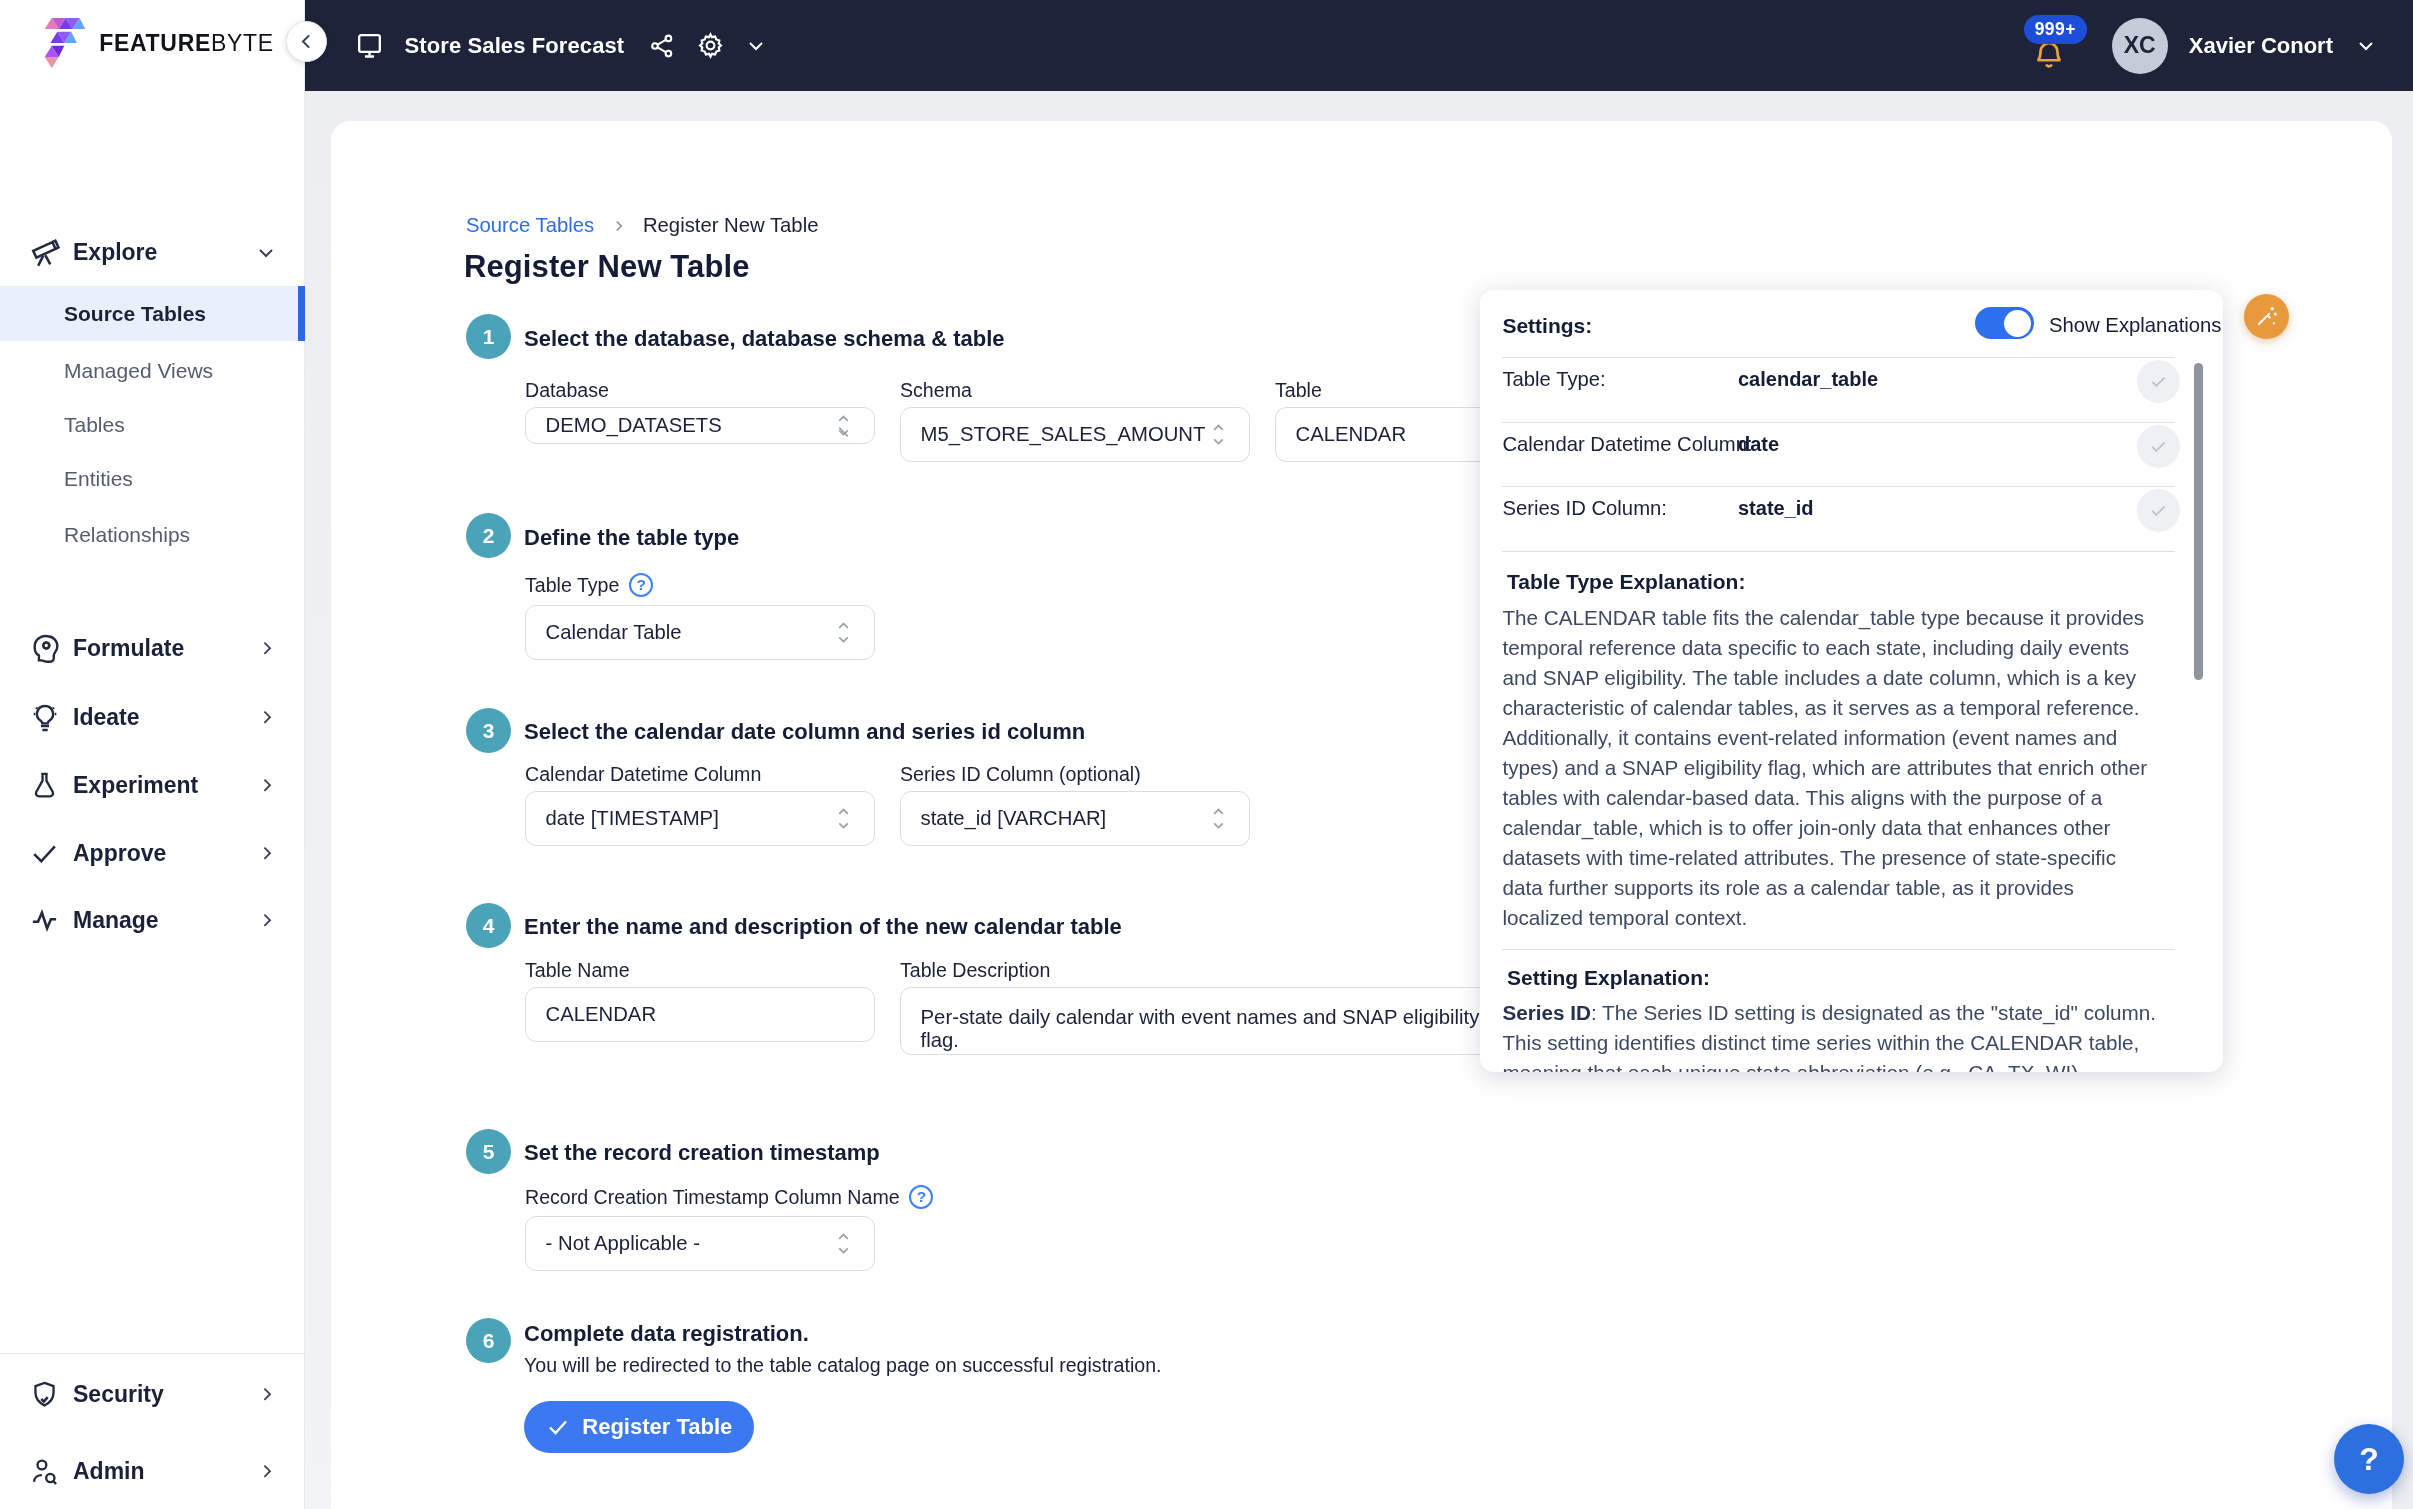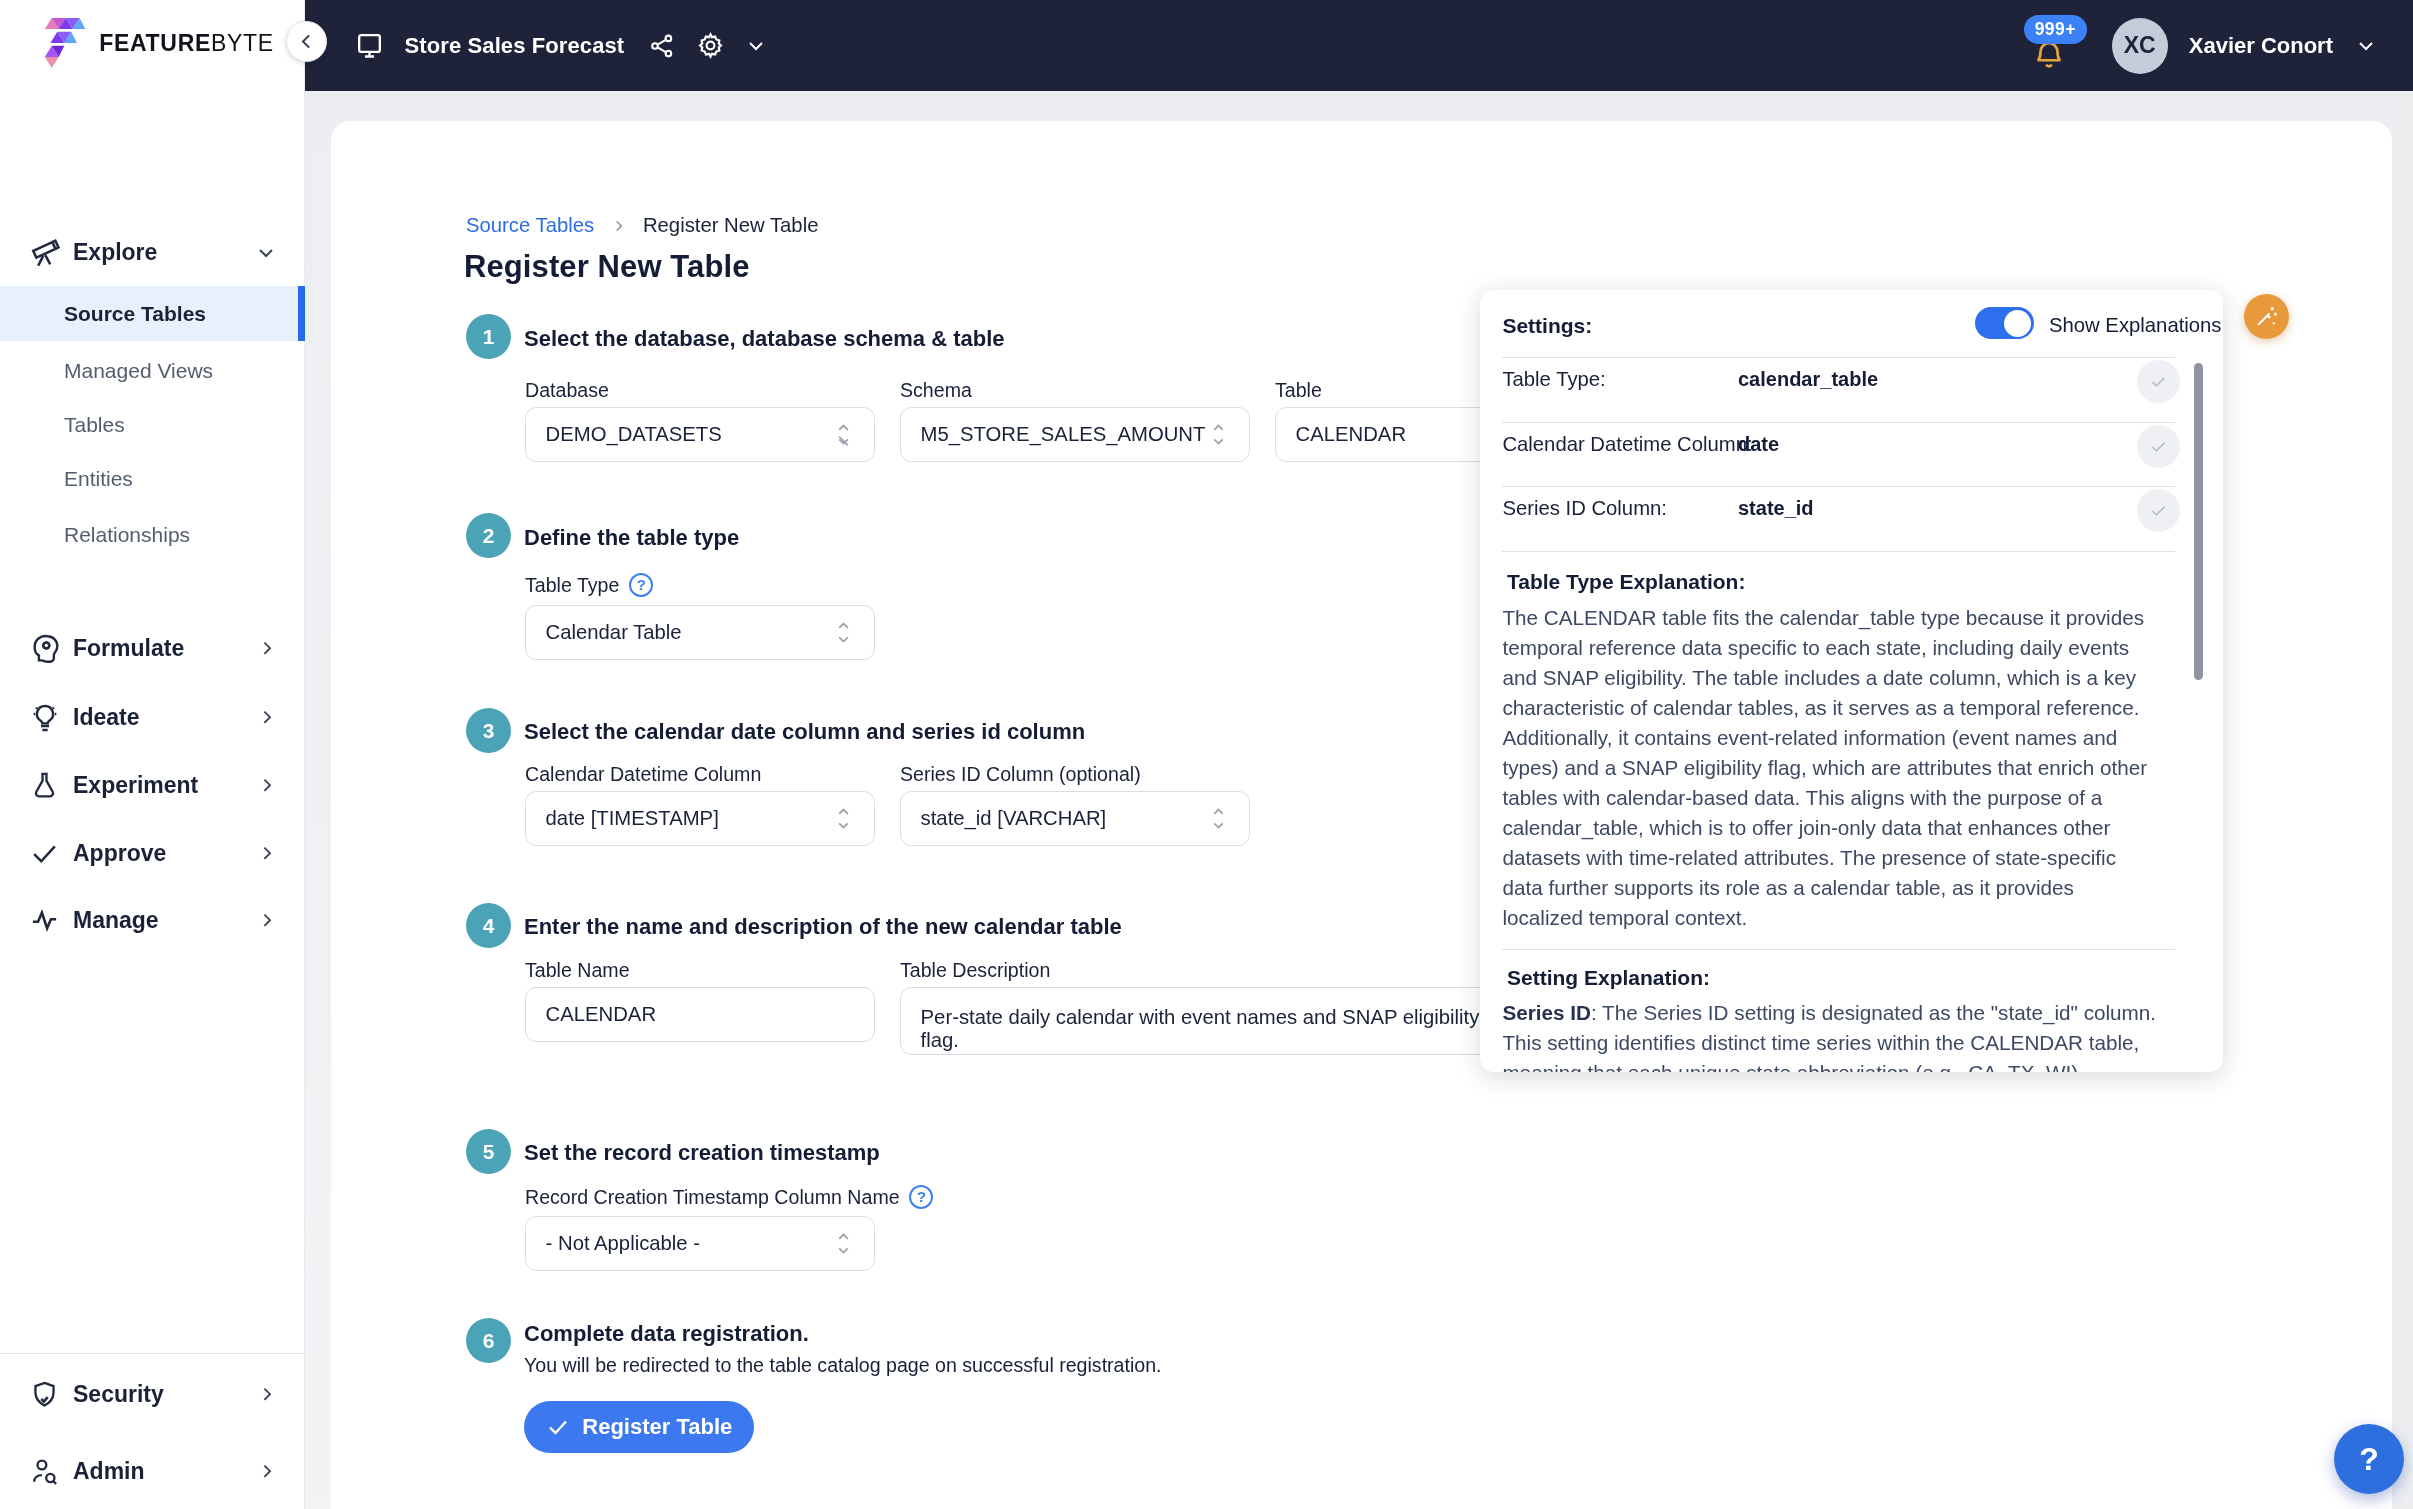--- a/index.html
+++ b/index.html
@@ -9,21 +9,21 @@
     font-family:"Liberation Sans", sans-serif; color:#19213b;
   }
 
   
   .topbar { position:absolute; left:0; top:0; width:2413px; height:91px; background:#1e2339; z-index:1; }
   .topbar-left { position:absolute; left:354px; top:0; height:91px; display:flex; align-items:center; gap:19.6px; color:#fff; }
   .topbar-title { font-size:22px; font-weight:700; letter-spacing:0.1px; }
   .tb-icon { display:flex; align-items:center; justify-content:center; color:#fff; }
   .topbar-right { position:absolute; right:35px; top:0; height:91px; display:flex; align-items:center; gap:21px; color:#fff; }
   .bell-wrap { position:relative; width:63px; height:63px; }
-  .badge { position:absolute; left:-4.2px; top:1.4px; background:#3b82f6; color:#fff; font-size:17.5px; font-weight:700;
+  .badge { position:absolute; left:-4.2px; top:1.4px; background:#1d4ed8; color:#fff; font-size:17.5px; font-weight:700;
            padding:3.5px 11.2px 4.2px; border-radius:17px; letter-spacing:0.4px; z-index:2;text-align:center; }
   .bell { position:absolute; left:4.2px; top:25px; color:#e8a33d; }
   .avatar { width:56px; height:56px; border-radius:50%; background:#c5ccd9; color:#1e2339; display:flex; align-items:center; justify-content:center;
             font-size:23px; font-weight:700; }
   .user-name { font-size:22px; font-weight:600; }
 
   
   .sidebar { position:absolute; left:0; top:0; width:305px; height:1509px; background:#ffffff; z-index:2; border-right:0.7px solid #e8eaee; }
   .logo { position:absolute; left:42px; top:15.4px; display:flex; align-items:center; gap:11.2px; }
   .wordmark { font-size:23px; letter-spacing:0.7px; color:#101319;text-align:right; }
@@ -318,21 +318,21 @@
           <path d="M9 6l6 6-6 6"></path>
         </svg>
     </span>
     <span class="bc-current">Register New Table</span>
   </div>
   <h1 class="page-title">Register New Table</h1>
 
   <div class="step-circle" style="left:135px; top:193px">1</div>
   <div class="step-title" style="left:193px; top:205px">Select the database, database schema &amp; table</div>
   <div class="f-label" style="left:194px; top:258px">Database</div>
-  <div class="select" style="left:194px; top:286px; width:350px; height:55px">
+  <div class="select" style="left:194px; top:286px; width:350px; height:37px">
     <span>DEMO_DATASETS</span>
     <span class="sel-chev">
         <svg width="21" height="24" viewBox="0 0 24 28" fill="none" stroke="currentColor" stroke-width="2">
           <path d="M7 10l5-5 5 5M7 18l5 5 5 5" transform="translate(0,-2)"></path>
           <path d="M7 19l5 5 5-5"></path>
         </svg>
       </span>
   </div>
   <div class="f-label" style="left:569px; top:258px">Schema</div>
   <div class="select" style="left:569px; top:286px; width:350px; height:55px">

